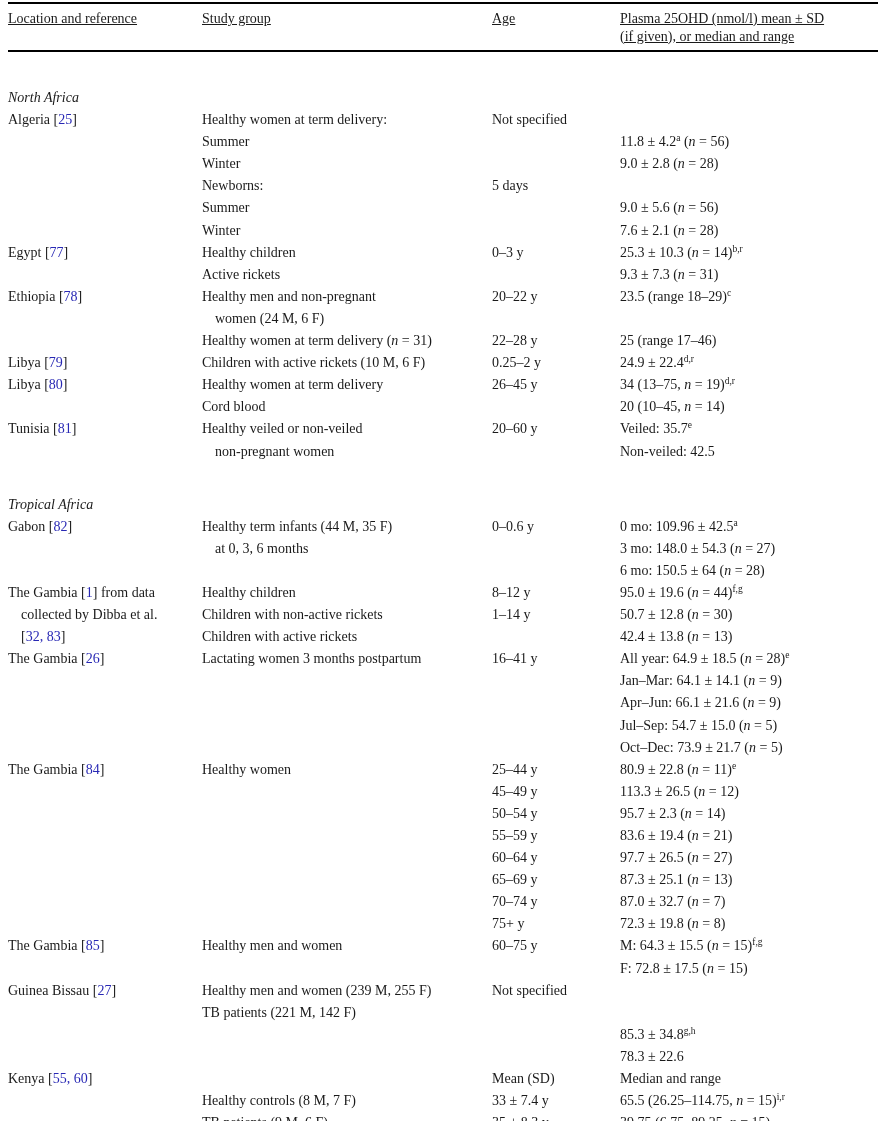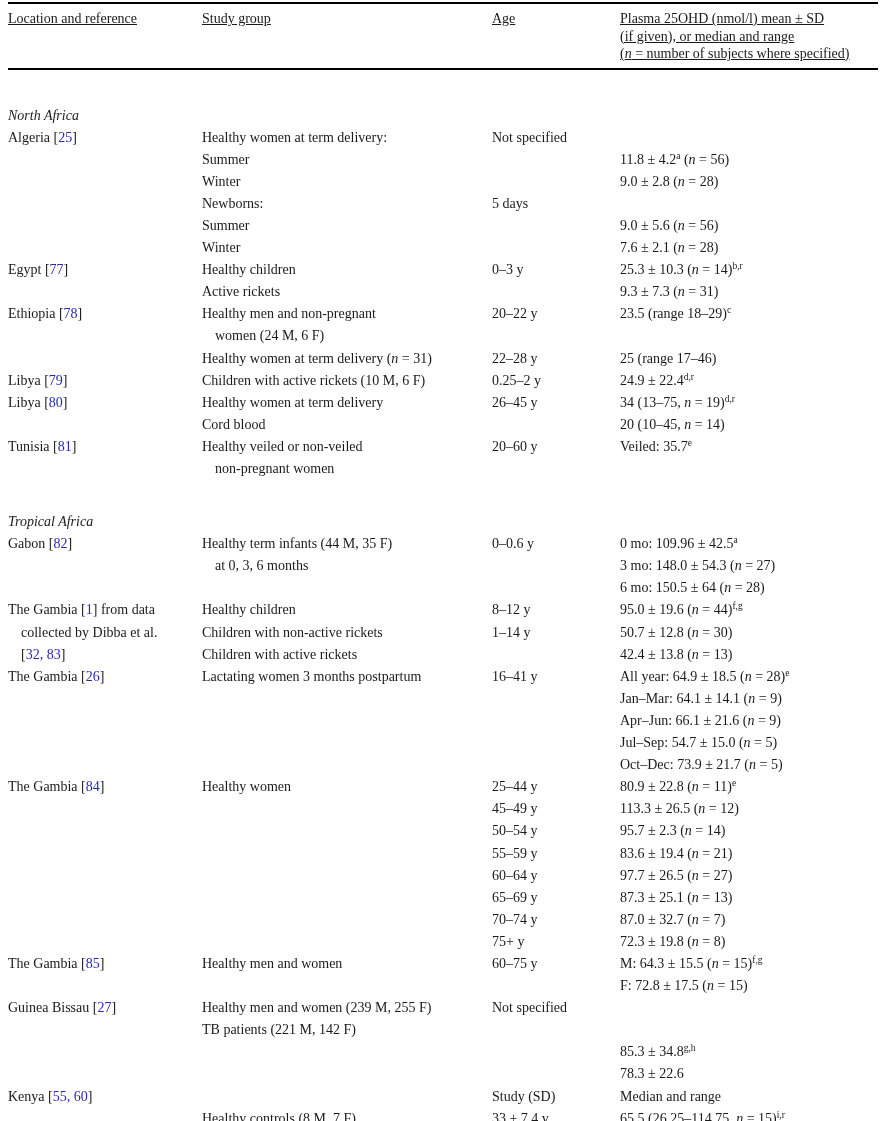--- a/index.html
+++ b/index.html
@@ -38,21 +38,20 @@
 <body>
 
 <div class="paper">
   <div class="thead">
     <div class="hcell">Location and reference</div>
     <div class="hcell">Study group</div>
     <div class="hcell">Age</div>
     <div class="hcell">
         <div>Plasma 25OHD (nmol/l) mean ± SD</div>
         <div>(if given), or median and range</div>
-        <div>(<i>n</i> = number of subjects where specified)</div>
       </div>
   </div>
   <div class="tbody">
       <div class="section-row">North Africa</div>
       <div class="row">
         <div class="cell">Algeria [<span class="ref">25</span>]</div>
         <div class="cell">Healthy women at term delivery:</div>
         <div class="cell">Not specified</div>
         <div class="cell"></div>
       </div>
@@ -137,20 +136,21 @@
       <div class="row">
         <div class="cell">Tunisia [<span class="ref">81</span>]</div>
         <div class="cell">Healthy veiled or non-veiled</div>
         <div class="cell">20–60 y</div>
         <div class="cell">Veiled: 35.7<sup>e</sup></div>
       </div>
       <div class="row">
         <div class="cell"></div>
         <div class="cell indent">non-pregnant women</div>
         <div class="cell"></div>
+        <div class="cell">Non-veiled: 42.5</div>
       </div>
       <div class="section-row">Tropical Africa</div>
       <div class="row">
         <div class="cell">Gabon [<span class="ref">82</span>]</div>
         <div class="cell">Healthy term infants (44 M, 35 F)</div>
         <div class="cell">0–0.6 y</div>
         <div class="cell">0 mo: 109.96 ± 42.5<sup>a</sup></div>
       </div>
       <div class="row">
         <div class="cell"></div>
@@ -292,21 +292,21 @@
       </div>
       <div class="row">
         <div class="cell"></div>
         <div class="cell"></div>
         <div class="cell"></div>
         <div class="cell">78.3 ± 22.6</div>
       </div>
       <div class="row">
         <div class="cell">Kenya [<span class="ref">55, 60</span>]</div>
         <div class="cell"></div>
-        <div class="cell">Study (SD)</div>
+        <div class="cell">Mean (SD)</div>
         <div class="cell">Median and range</div>
       </div>
       <div class="row">
         <div class="cell"></div>
         <div class="cell">Healthy controls (8 M, 7 F)</div>
         <div class="cell">33 ± 7.4 y</div>
         <div class="cell">65.5 (26.25–114.75, <i>n</i> = 15)<sup>i,r</sup></div>
       </div>
       <div class="row">
         <div class="cell"></div>

